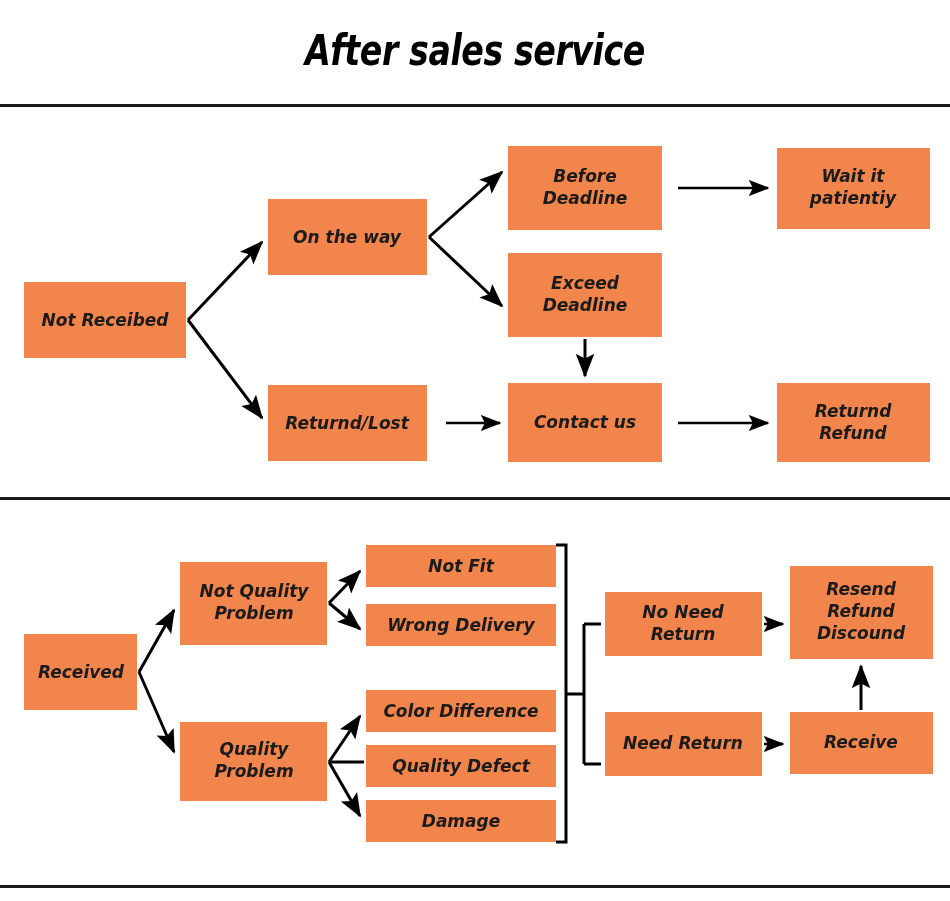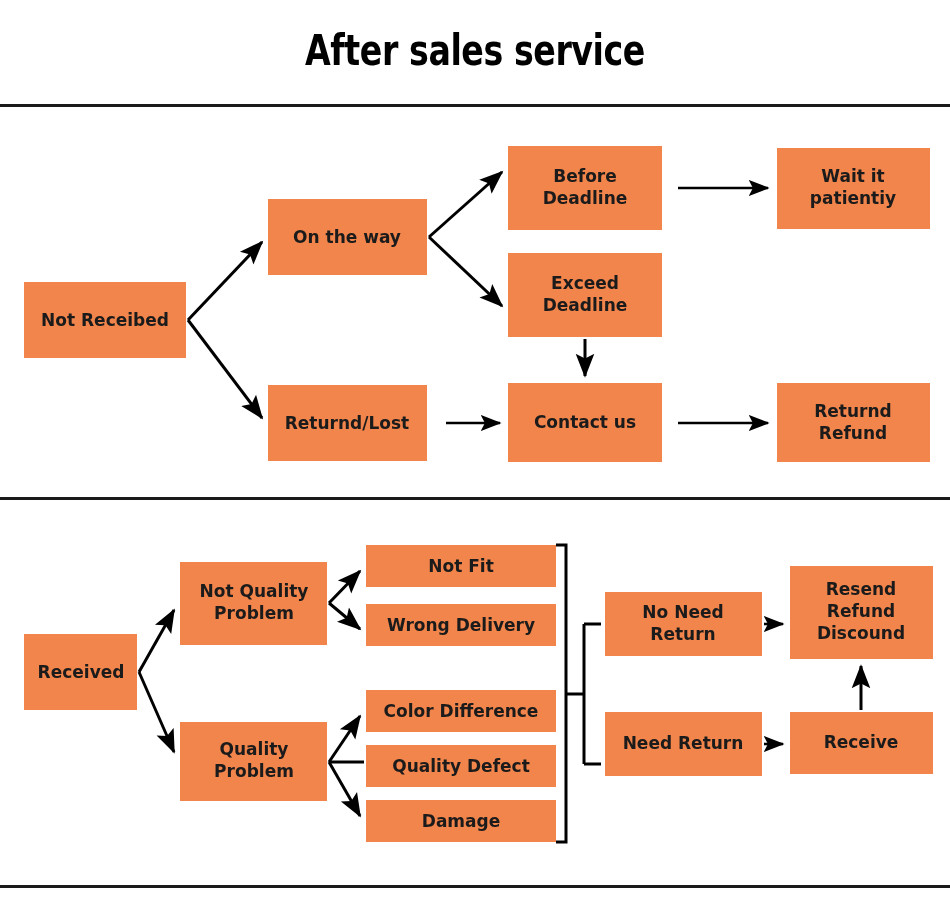--- a/index.html
+++ b/index.html
@@ -11,20 +11,21 @@
     width: 950px;
     height: 901px;
     font-family: "DejaVu Sans", "Liberation Sans", sans-serif;
     overflow: hidden;
   }
   #page {
     position: relative;
     width: 950px;
     height: 901px;
     background: #ffffff;
+    font-style: italic;
   }
   .chart-title {
     position: absolute;
     left: 0;
     top: 26px;
     width: 950px;
     text-align: center;
     font-size: 42px;
     font-weight: 700;
     color: #000000;

